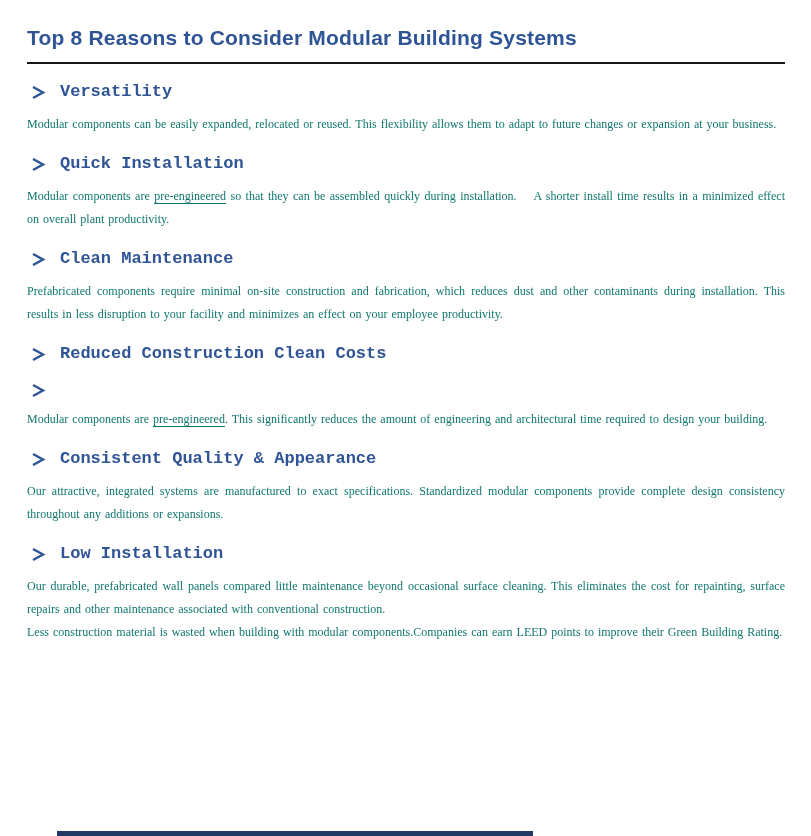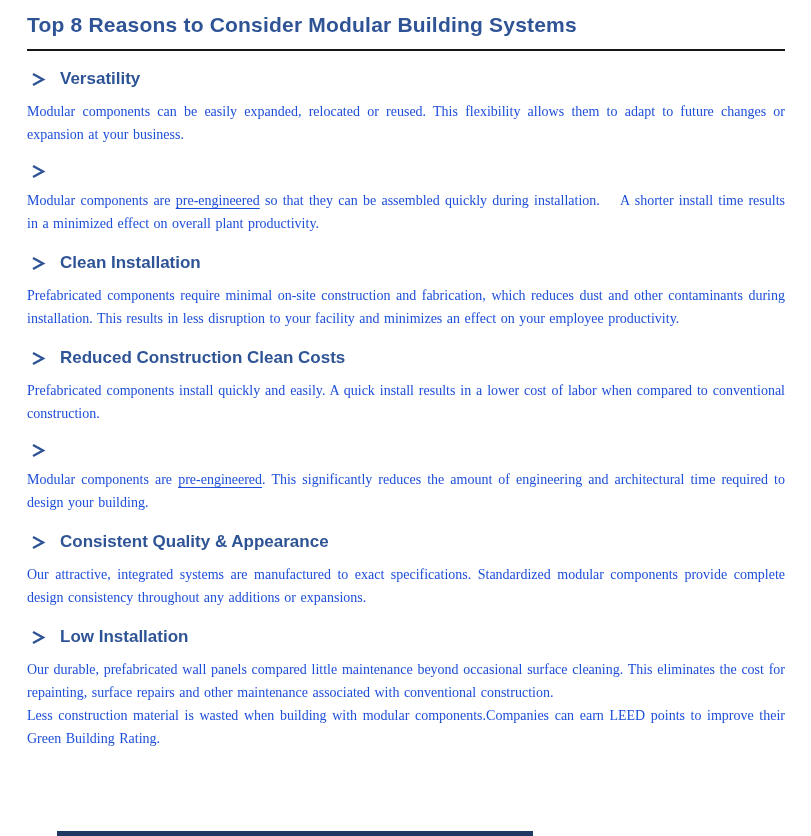--- a/index.html
+++ b/index.html
@@ -8,59 +8,59 @@
     width: 811px;
     height: 836px;
     position: relative;
     overflow: hidden;
     font-family: "Liberation Serif", serif;
     color: #1a1a1a;
   }
   .page {
     position: absolute;
     inset: 0;
-    padding: 12px 26px 0 27px;
+    padding: 25px 26px 0 27px;
     background: #ffffff;
   }
   .doc-title {
     font-family: "Liberation Sans", sans-serif;
     font-weight: bold;
     font-size: 21px;
     line-height: 26px;
     color: #2F5496;
     letter-spacing: 0.2px;
   }
   .title-rule {
     border: none;
     border-top: 2px solid #161616;
     margin-top: 11px;
   }
   .doc-section .section-heading {
     display: flex;
     align-items: center;
     margin: 17px 0 10px 3px;
-    font-family: Liberation Sans, sans-serif;
+    font-family: Liberation Mono, monospace;
     font-weight: bold;
     font-size: 17px;
     line-height: 22px;
     color: #2F5496;
   }
   .bullet {
     display: inline-flex;
     width: 16px;
     height: 16px;
     margin-right: 14px;
     flex: 0 0 auto;
   }
   .bullet svg { width: 16px; height: 16px; }
   .body-text {
-    font-size: 14px;
+    font-size: 12px;
     line-height: 23px;
     text-align: justify;
-    color: #1d4ed8;
+    color: #0f766e;
     word-spacing: 1px;
   }
   .misspelled {
     text-decoration-line: underline;
     text-decoration-style: wavy;
     text-decoration-color: #C00000;
     text-decoration-thickness: 1px;
     text-underline-offset: 3px;
     text-decoration: underline;
   }
@@ -93,46 +93,46 @@
     <p class="body-text"><span>Modular components can be easily expanded, relocated or reused. This flexibility allows them to adapt to future changes or expansion at your business.</span></p>
   </section>
 
   <section class="doc-section">
     <h2 class="section-heading">
       <span class="bullet">
           <svg viewBox="0 0 16 16">
             <path d="M3 3 L13 8.5 L3 14" fill="none" stroke="#2F5496" stroke-width="2.4"></path>
           </svg>
         </span>
+      <span>Quick Installation</span>
     </h2>
     <p class="body-text"><span>Modular components are </span><span class="misspelled">pre-engineered</span><span> so that they can be assembled quickly during installation. &nbsp;&nbsp; A shorter install time results in a minimized effect on overall plant productivity.</span></p>
   </section>
 
   <section class="doc-section">
     <h2 class="section-heading">
       <span class="bullet">
           <svg viewBox="0 0 16 16">
             <path d="M3 3 L13 8.5 L3 14" fill="none" stroke="#2F5496" stroke-width="2.4"></path>
           </svg>
         </span>
-      <span>Clean Installation</span>
+      <span>Clean Maintenance</span>
     </h2>
     <p class="body-text"><span>Prefabricated components require minimal on-site construction and fabrication, which reduces dust and other contaminants during installation. This results in less disruption to your facility and minimizes an effect on your employee productivity.</span></p>
   </section>
 
   <section class="doc-section">
     <h2 class="section-heading">
       <span class="bullet">
           <svg viewBox="0 0 16 16">
             <path d="M3 3 L13 8.5 L3 14" fill="none" stroke="#2F5496" stroke-width="2.4"></path>
           </svg>
         </span>
       <span>Reduced Construction Clean Costs</span>
     </h2>
-    <p class="body-text"><span>Prefabricated components install quickly and easily. A quick install results in a lower cost of labor when compared to conventional construction.</span></p>
   </section>
 
   <section class="doc-section">
     <h2 class="section-heading">
       <span class="bullet">
           <svg viewBox="0 0 16 16">
             <path d="M3 3 L13 8.5 L3 14" fill="none" stroke="#2F5496" stroke-width="2.4"></path>
           </svg>
         </span>
     </h2>

